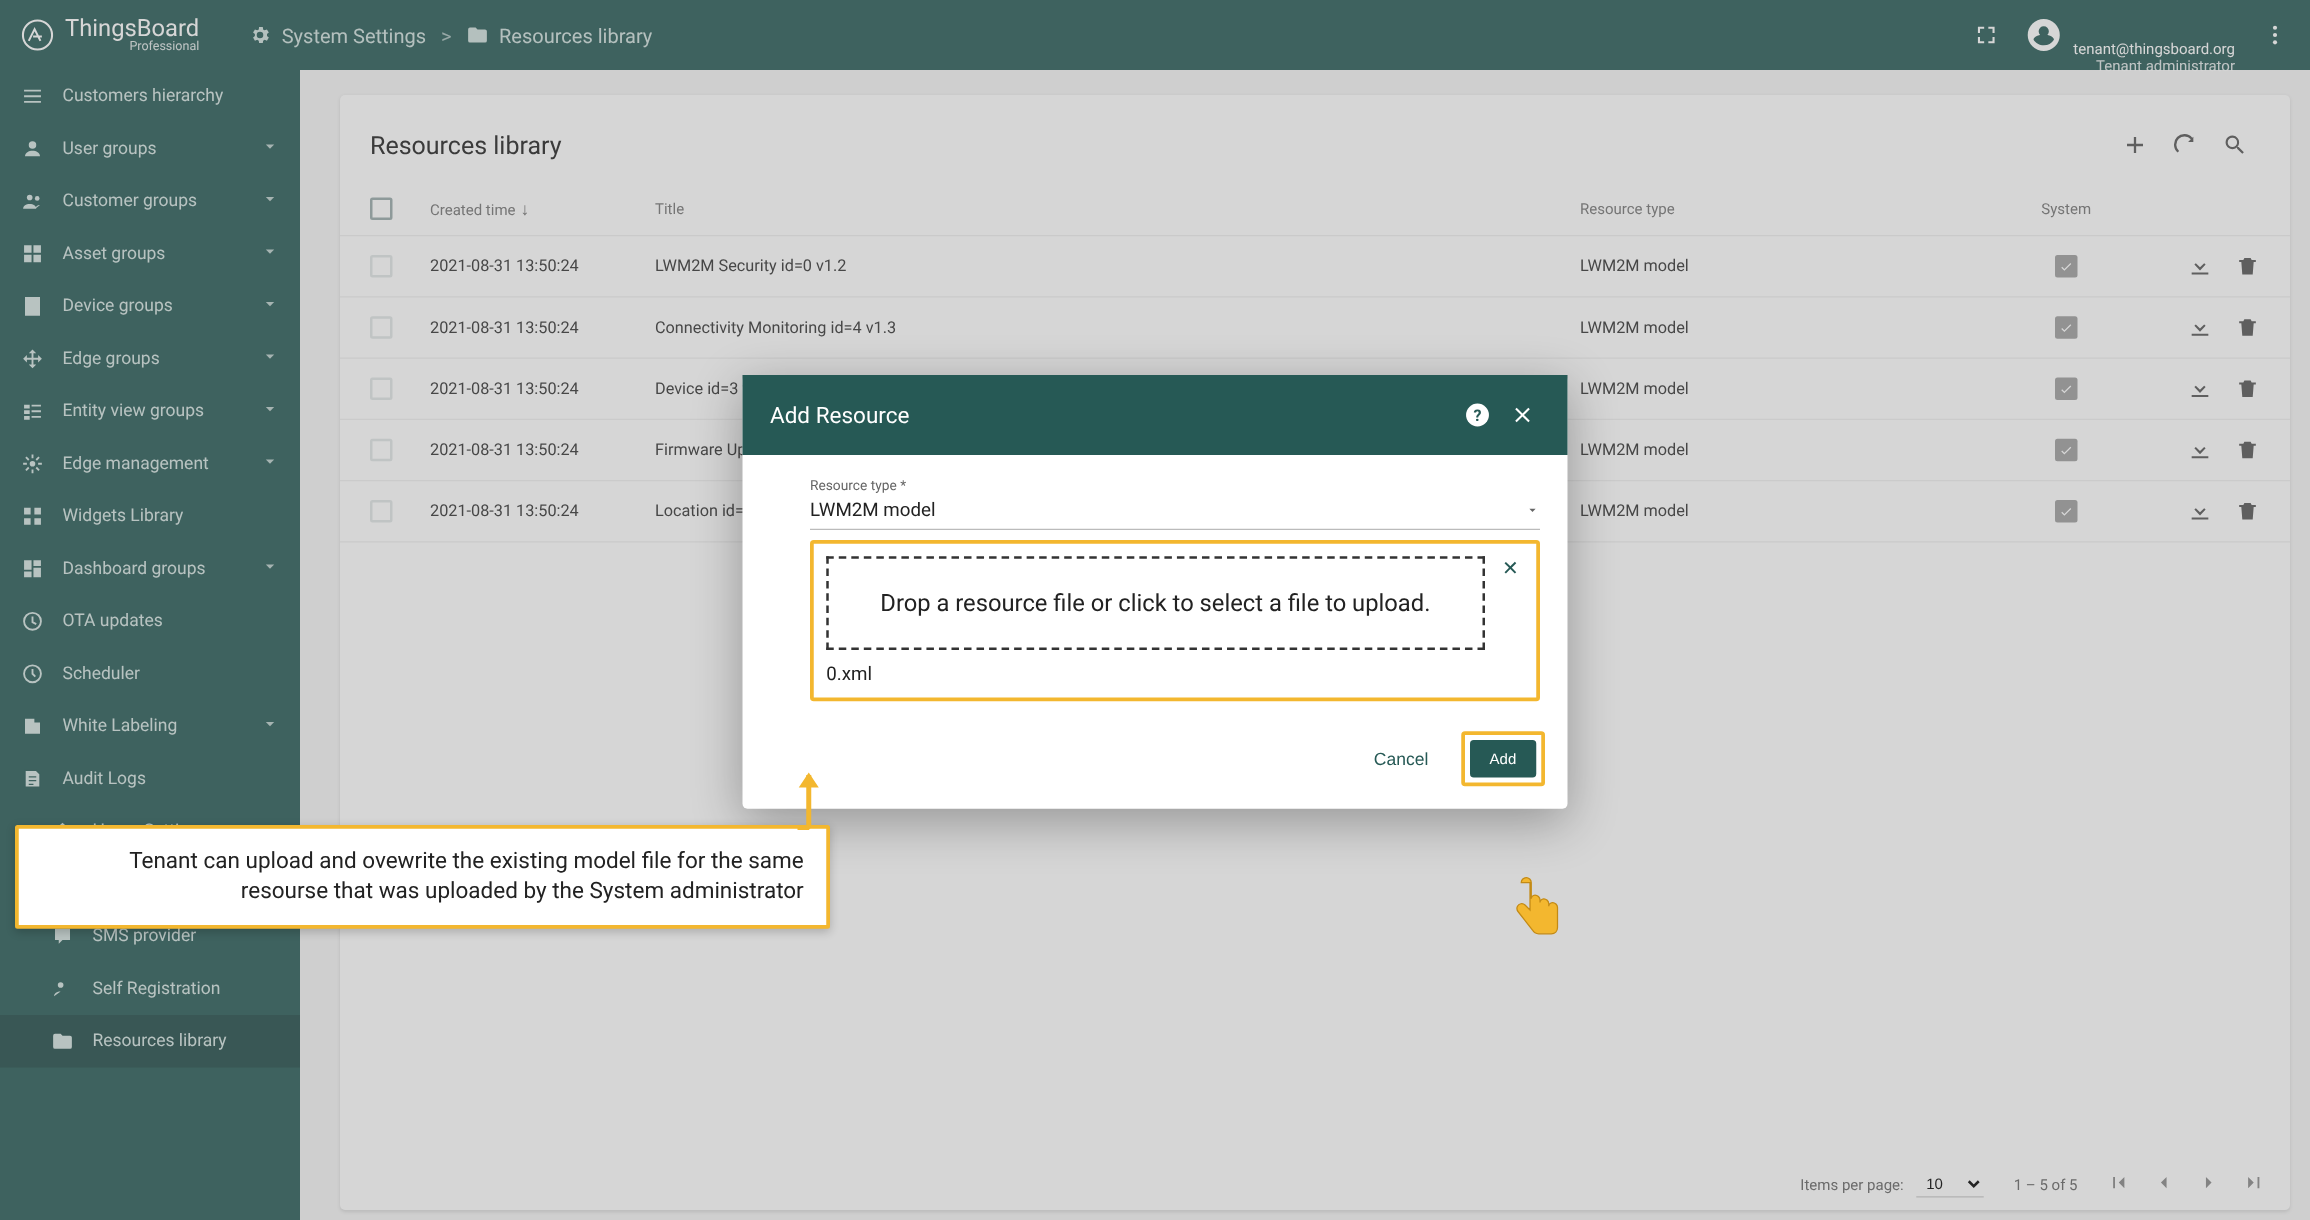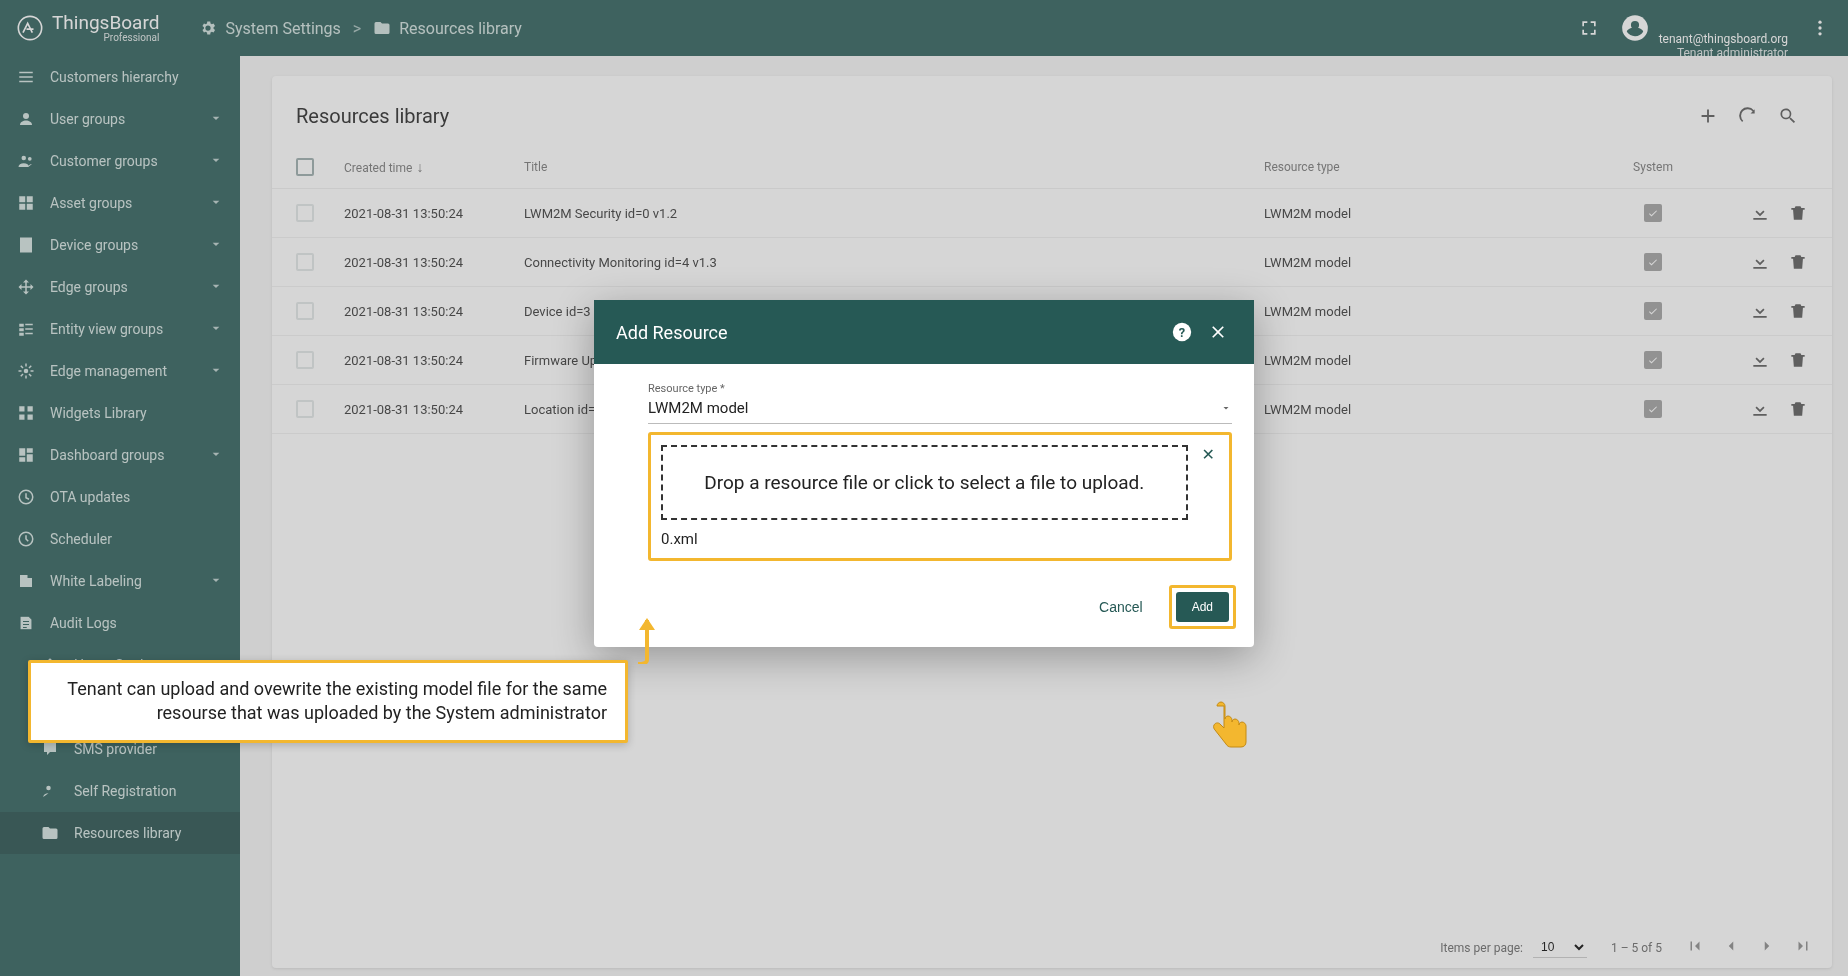--- a/index.html
+++ b/index.html
@@ -88,21 +88,21 @@
 
 .dialog-actions { display:flex; justify-content:flex-end; gap:14px; padding:14px 18px 18px; align-items:center; }
 .btn-cancel { color:#265955; font-weight:500; padding:8px 12px; cursor:pointer; background:none; border:none; font-size:14px; }
 .btn-add-wrap { border:3px solid #f3b72f; border-radius:3px; padding:4px; }
 .btn-add { background:#265955; color:#fff; border:none; padding:8px 16px; border-radius:3px; font-size:12px; cursor:pointer; }
 
 .callout {
   position:absolute; background:#fff; color:#222; padding:14px 18px;
   border:3px solid #f3b72f; border-radius:2px; box-shadow:0 2px 8px rgba(0,0,0,.2);
   font-size:18px; text-align:right; line-height:1.35;
-  top:660px; left:28px; width:600px;
+  top:660px; left:12px; width:652px;
 }
 .arrow-up {
   position:absolute; width:34px; height:48px;
   top:616px; left:630px;
 }
 .hand-cursor {
   position:absolute; top:700px; left:1208px; color:#f3b72f;
 }
 
 ::-webkit-scrollbar{width:8px;height:8px}

